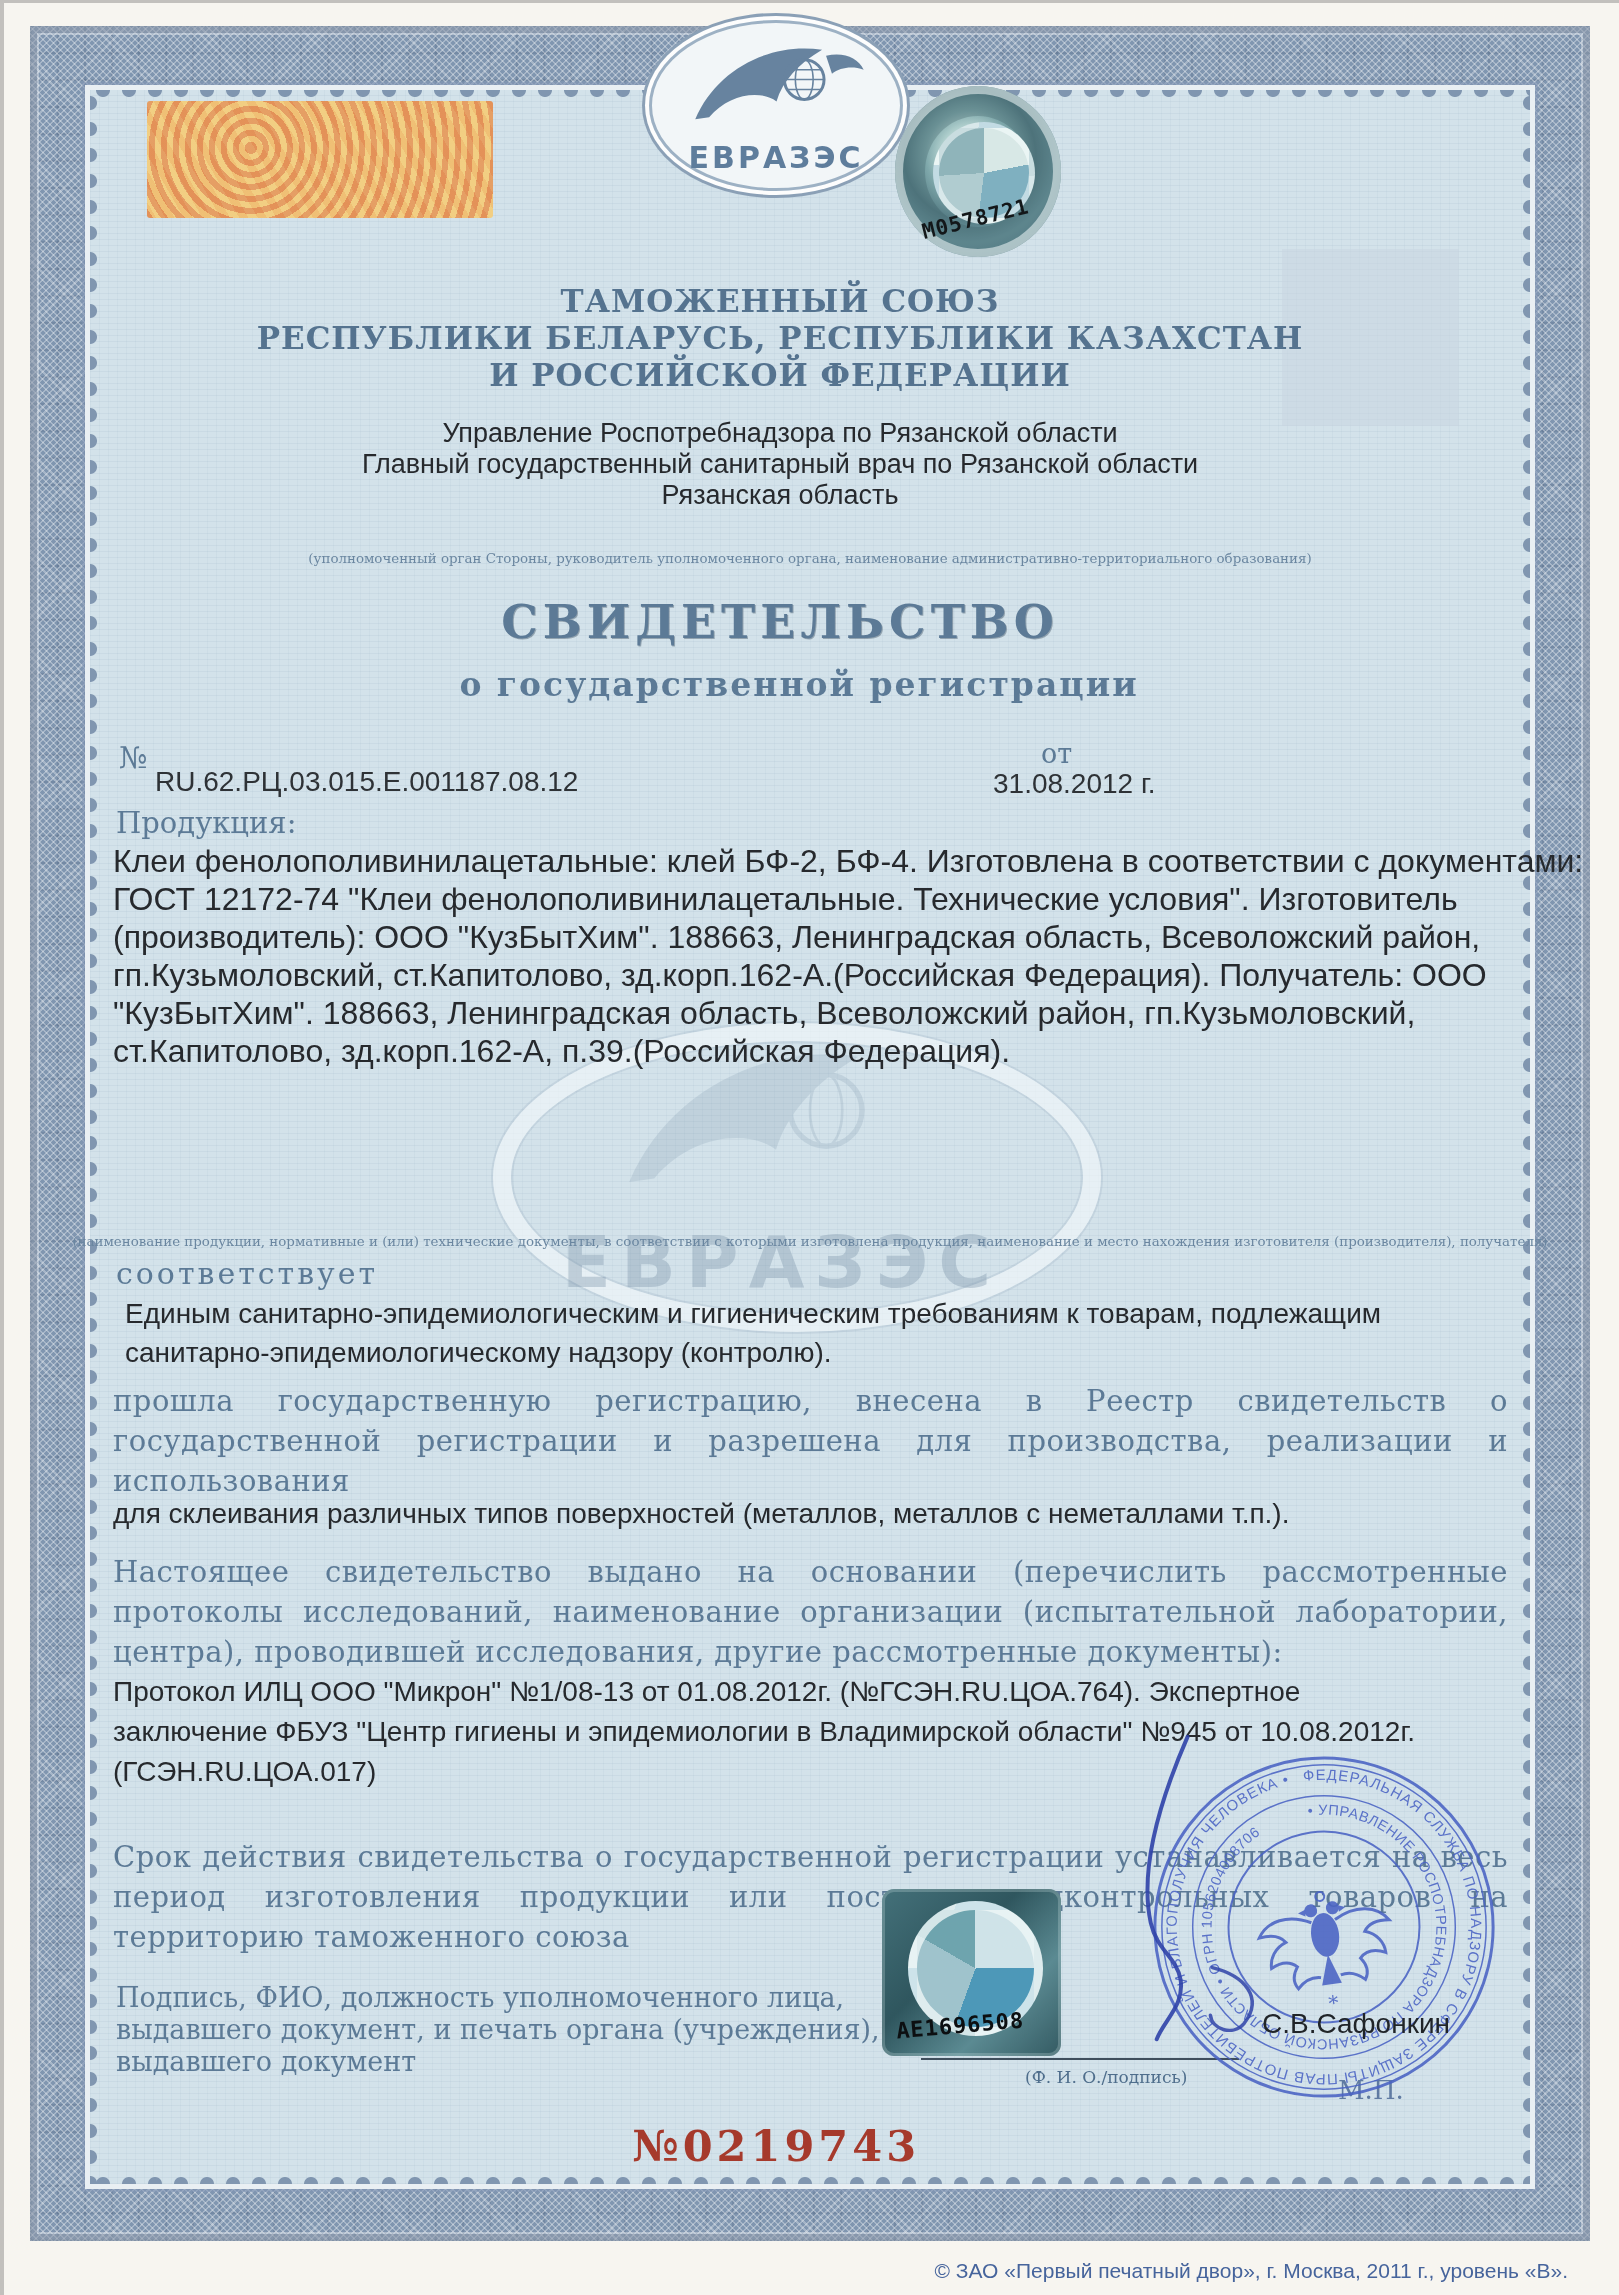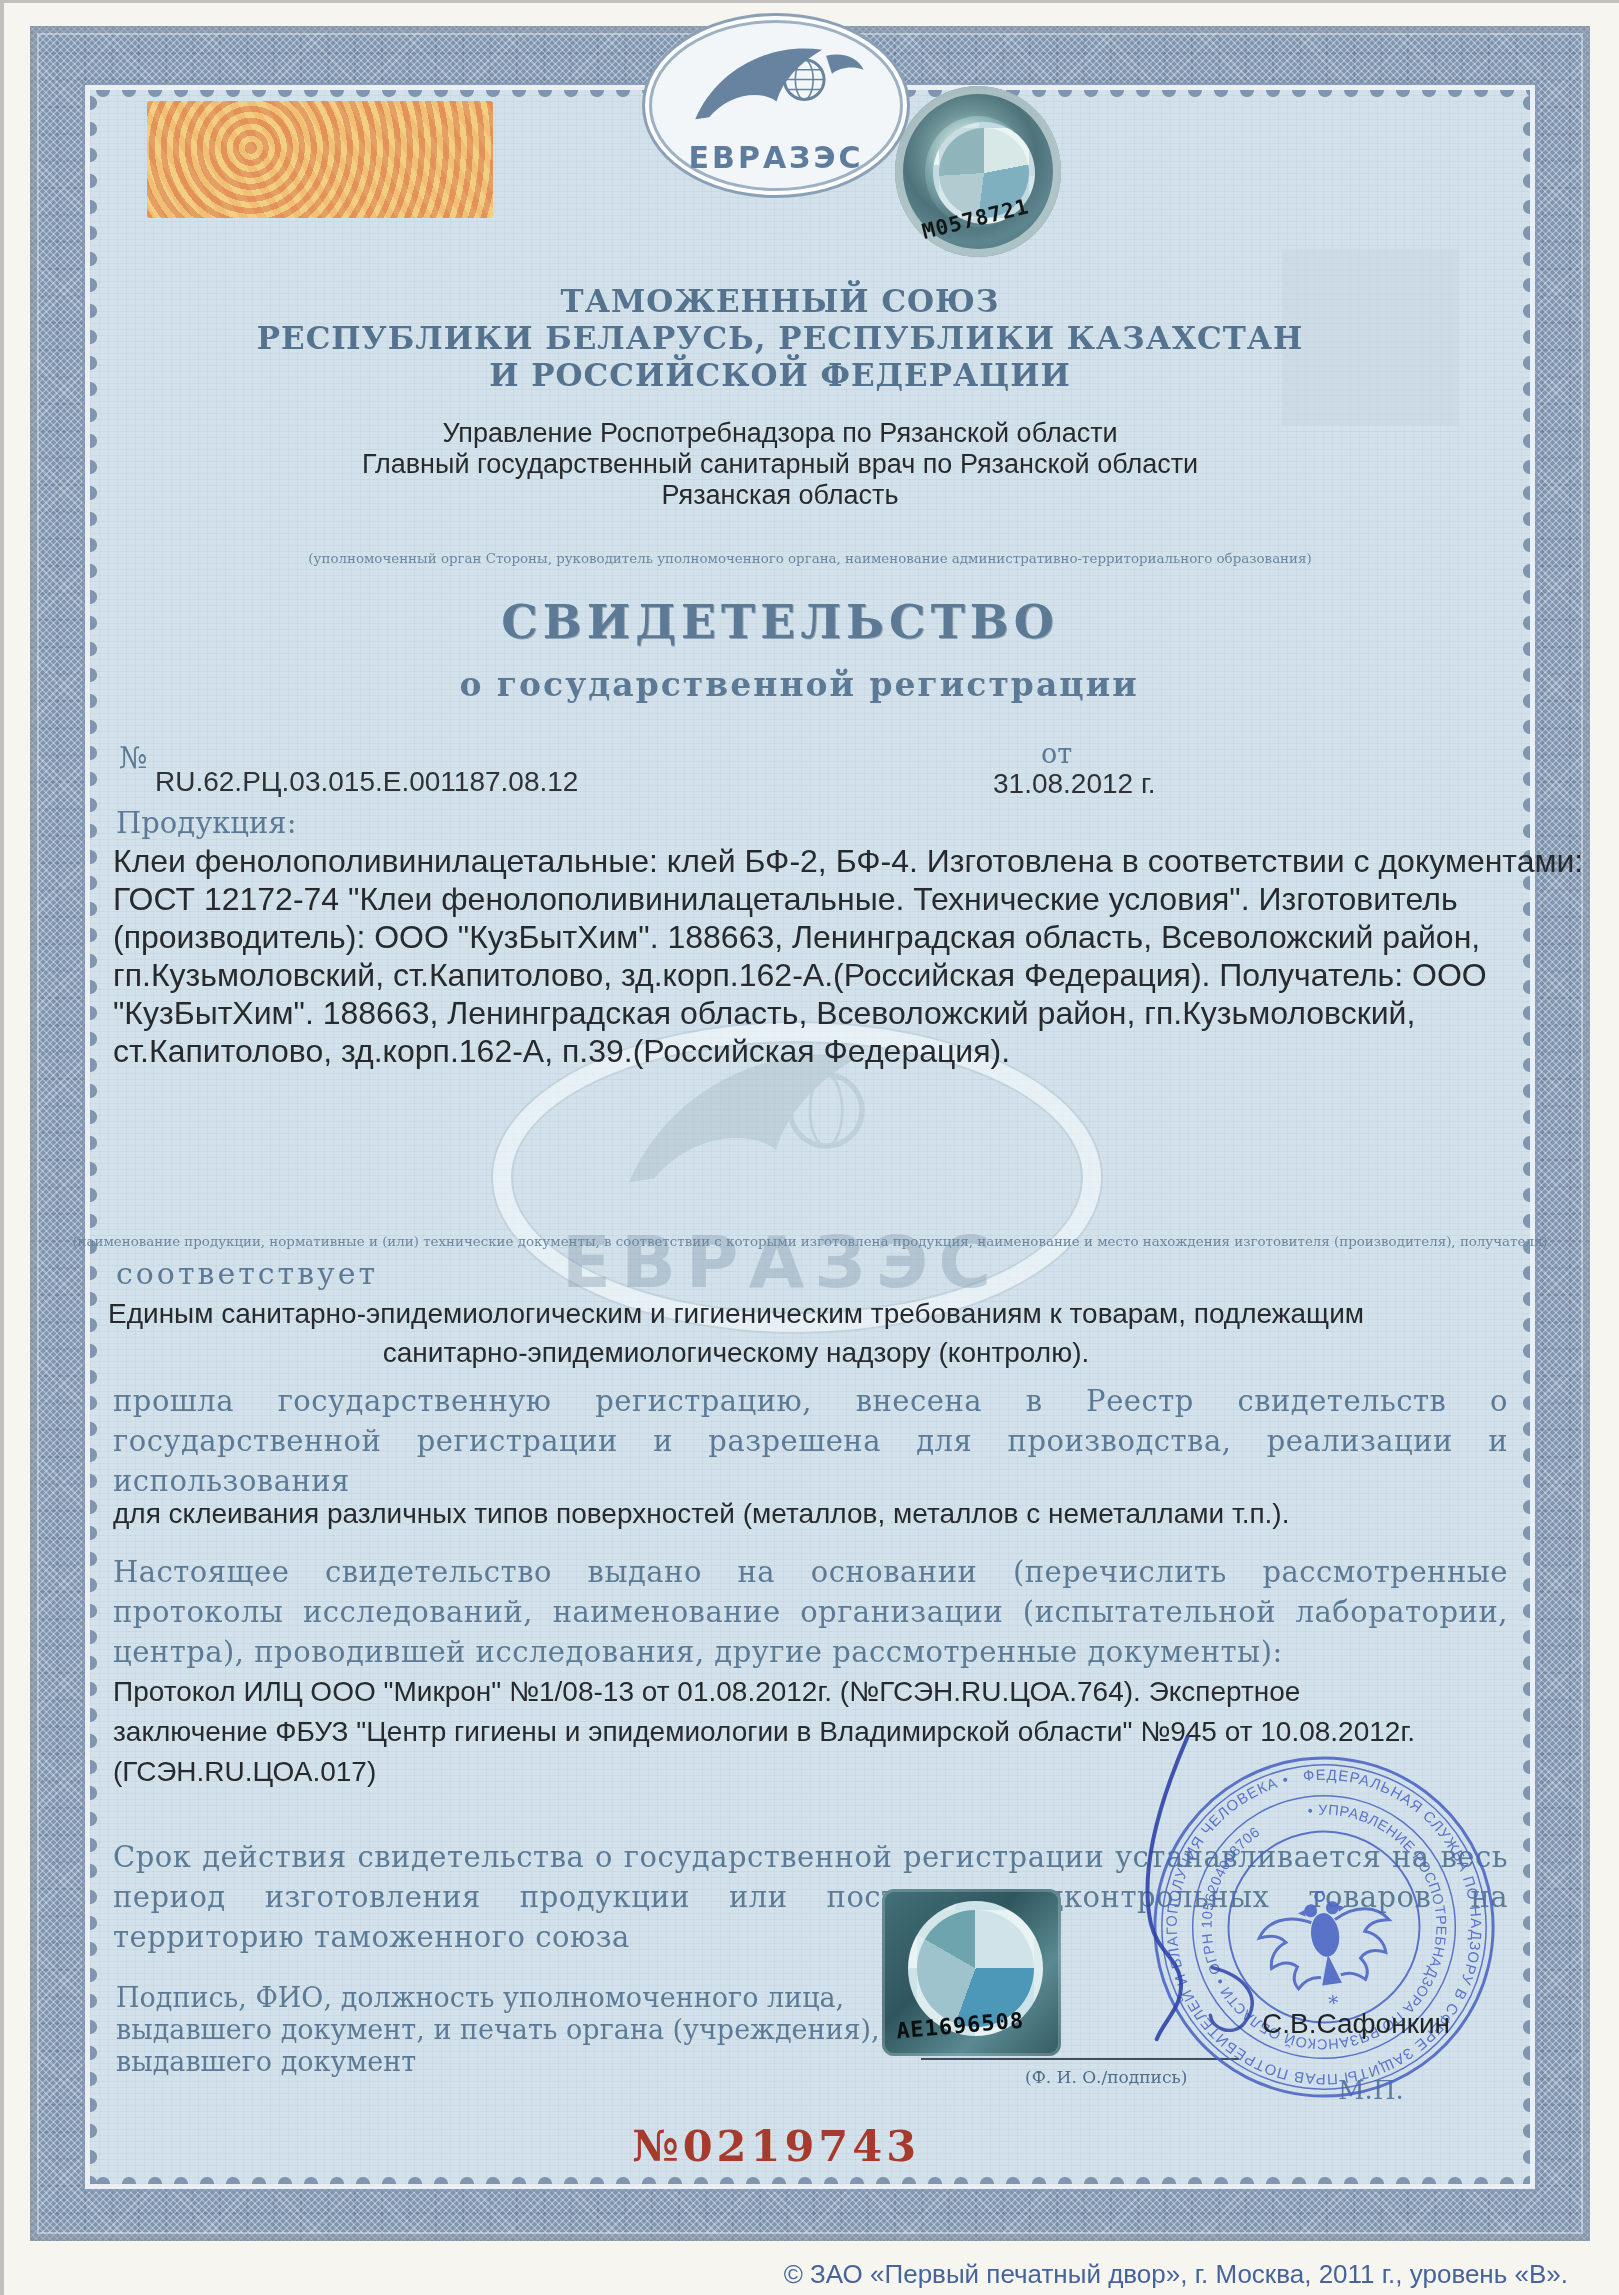--- a/index.html
+++ b/index.html
@@ -82,40 +82,40 @@
     font-family:"Liberation Sans","DejaVu Sans",sans-serif;font-size:28px;color:#2e3236;}
   .from-label{position:absolute;left:1041px;top:738px;z-index:3;font-size:27px;color:#5c7a96;}
   .reg-date{position:absolute;left:993px;top:768px;z-index:3;
     font-family:"Liberation Sans","DejaVu Sans",sans-serif;font-size:28px;color:#2e3236;}
   .product-label{position:absolute;left:116px;top:806px;z-index:3;font-size:29px;color:#5c7a96;}
   .sans-block{position:absolute;z-index:3;font-family:"Liberation Sans","DejaVu Sans",sans-serif;color:#26292d;}
   .serif-block{position:absolute;z-index:3;color:#5c7a96;}
   .product-lines{left:113px;top:842px;font-size:32px;line-height:38px;}
   .product-lines div{white-space:nowrap;}
   .conform-label{position:absolute;left:116px;top:1256px;z-index:3;font-size:30px;letter-spacing:3px;color:#5c7a96;}
-  .conform-lines{left:108px;top:1294px;font-size:28px;line-height:39px;text-align:center;}
+  .conform-lines{left:125px;top:1294px;font-size:28px;line-height:39px;}
   .conform-lines div{white-space:nowrap;}
   .reg-lines{left:113px;top:1381px;width:1395px;font-size:29px;line-height:40px;letter-spacing:0.5px;}
   .usage-line{left:113px;top:1498px;font-size:28px;white-space:nowrap;}
   .basis-lines{left:113px;top:1552px;width:1395px;font-size:29px;line-height:40px;letter-spacing:0.5px;}
   .docs-lines{left:113px;top:1672px;font-size:28px;line-height:40px;}
   .docs-lines div{white-space:nowrap;}
   .validity-lines{left:113px;top:1837px;width:1395px;font-size:29px;line-height:40px;letter-spacing:0.5px;}
   .jline{text-align:justify;text-align-last:justify;}
   .sign-label{left:116px;top:1982px;font-size:27px;line-height:32px;color:#5c7a96;}
   .sign-label div{white-space:nowrap;}
   .sig-line{position:absolute;left:921px;top:2058px;width:318px;border-top:2px solid #3f4e5c;z-index:3;}
   .sig-caption{position:absolute;left:1025px;top:2067px;z-index:3;font-size:17px;color:#4f6e8c;}
   .mp-label{position:absolute;left:1338px;top:2075px;z-index:3;font-size:26px;color:#3b5a8c;opacity:.75;}
   .sign-name{position:absolute;left:1262px;top:2008px;z-index:7;
     font-family:"Liberation Sans","DejaVu Sans",sans-serif;font-size:28px;color:#202428;}
   .serial{position:absolute;left:0;top:2121px;width:1552px;z-index:3;text-align:center;
     font-weight:bold;font-size:43px;letter-spacing:4px;color:#a63a2c;}
   .footer{position:absolute;right:52px;top:2259px;z-index:3;
-    font-family:"Liberation Sans","DejaVu Sans",sans-serif;font-size:26px;color:#46649c;}
+    font-family:"Liberation Sans","DejaVu Sans",sans-serif;font-size:21px;color:#46649c;}
   
   .wm-ring{position:absolute;left:493px;top:1023px;width:572px;height:273px;z-index:2;border-radius:50%;
     border:18px solid rgba(245,250,252,.6);
     box-shadow:0 0 0 2px rgba(150,170,190,.25), inset 0 0 0 2px rgba(150,170,190,.25);}
   .wm-swoosh{position:absolute;left:597px;top:1027px;z-index:2;opacity:.22;}
   .wm-text{position:absolute;left:478px;top:1220px;width:607px;z-index:2;text-align:center;
     font-family:"DejaVu Sans","Liberation Sans",sans-serif;font-weight:bold;font-size:72px;
     letter-spacing:10px;color:rgba(125,150,172,.38);}
   
   .stamp{position:absolute;left:1140px;top:1743px;z-index:5;opacity:.88;transform:rotate(-8deg);}

